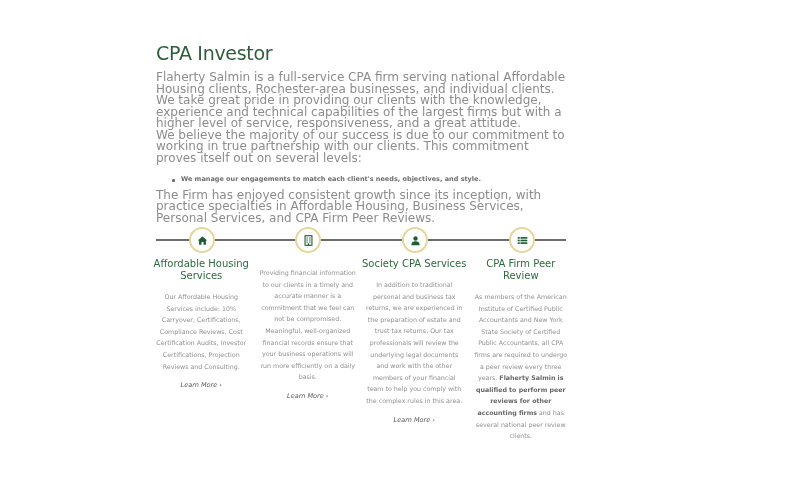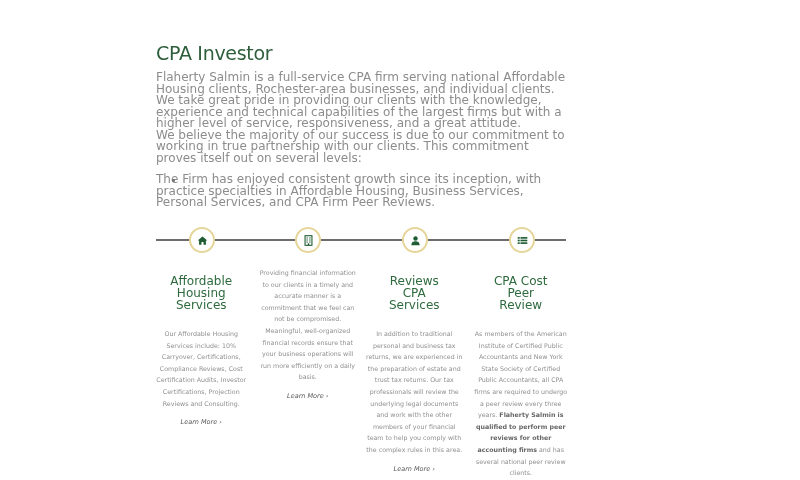--- a/index.html
+++ b/index.html
@@ -16,35 +16,36 @@
   p.body3 { margin-top: 4px; }
 
   .timeline { position: absolute; left: 156px; top: 227px; width: 410px; height: 26px; }
   .timeline .line { position: absolute; left: 0; right: 0; top: 12px; height: 2px; background: #6d6d6d; }
   .node { position: absolute; top: 0; width: 22px; height: 22px; border-radius: 50%; background: #fff;
           border: 2px solid #e6d69a; display: flex; align-items: center; justify-content: center; }
   .node svg { width: 11px; height: 11px; display: block; }
 
   .cols { position: absolute; left: 148px; top: 258px; width: 426px; display: flex; }
   .col { width: 106.5px; text-align: center; }
-  .col h2 { margin: 17px; font-family: "DejaVu Sans", sans-serif; font-weight: normal; font-size: 12px;
+  .col h2 { margin: 0; font-family: "DejaVu Sans", sans-serif; font-weight: normal; font-size: 10px;
             line-height: 12px; color: #2e6a3e; }
   .col p { margin: 9px 4px 0 4px; font-size: 6.3px; line-height: 11.6px; color: #8f8f8f; }
   .col p b { color: #666; }
   .col .more { display: inline-block; margin-top: 9px; font-size: 6.5px; color: #555; text-decoration: none; font-style: italic; }
 </style>
 </head>
 <body>
 
 <div class="page">
   <h1 class="title">CPA Investor</h1>
   <p class="body">Flaherty Salmin is a full-service CPA firm serving national Affordable Housing clients, Rochester-area businesses, and individual clients. We take great pride in providing our clients with the knowledge, experience and technical capabilities of the largest firms but with a higher level of service, responsiveness, and a great attitude.</p>
   <p class="body body2">We believe the majority of our success is due to our commitment to working in true partnership with our clients. This commitment proves itself out on several levels:</p>
   <ul class="points">
     <li><span class="bullet"></span></li>
+    <li><span class="bullet"></span><span>We manage our engagements to match each client's needs, objectives, and style.</span></li>
   </ul>
   <p class="body body3">The Firm has enjoyed consistent growth since its inception, with practice specialties in Affordable Housing, Business Services, Personal Services, and CPA Firm Peer Reviews.</p>
 </div>
 
 <div class="timeline">
   <div class="line"></div>
   <div class="node" style="left:33px">
     <svg viewBox="0 0 16 16">
         <path d="M8 2 L1 8 L3 8 L3 14 L6.5 14 L6.5 10 L9.5 10 L9.5 14 L13 14 L13 8 L15 8 Z" fill="#1f5e35"></path>
       </svg>
@@ -83,21 +84,21 @@
   <div class="col">
     <h2>Affordable Housing Services</h2>
     <p>Our Affordable Housing Services include: 10% Carryover, Certifications, Compliance Reviews, Cost Certification Audits, Investor Certifications, Projection Reviews and Consulting.</p>
     <a href="#" class="more">Learn More ›</a>
   </div>
   <div class="col">
     <p>Providing financial information to our clients in a timely and accurate manner is a commitment that we feel can not be compromised. Meaningful, well-organized financial records ensure that your business operations will run more efficiently on a daily basis.</p>
     <a href="#" class="more">Learn More ›</a>
   </div>
   <div class="col">
-    <h2>Reviews CPA Services</h2>
+    <h2>Society CPA Services</h2>
     <p>In addition to traditional personal and business tax returns, we are experienced in the preparation of estate and trust tax returns. Our tax professionals will review the underlying legal documents and work with the other members of your financial team to help you comply with the complex rules in this area.</p>
     <a href="#" class="more">Learn More ›</a>
   </div>
   <div class="col">
-    <h2>CPA Cost Peer Review</h2>
+    <h2>CPA Firm Peer Review</h2>
     <p><span>As members of the American Institute of Certified Public Accountants and New York State Society of Certified Public Accountants, all CPA firms are required to undergo a peer review every three years. </span><b>Flaherty Salmin is qualified to perform peer reviews for other accounting firms</b><span> and has several national peer review clients.</span></p>
   </div>
 </div>
 
 </body></html>

